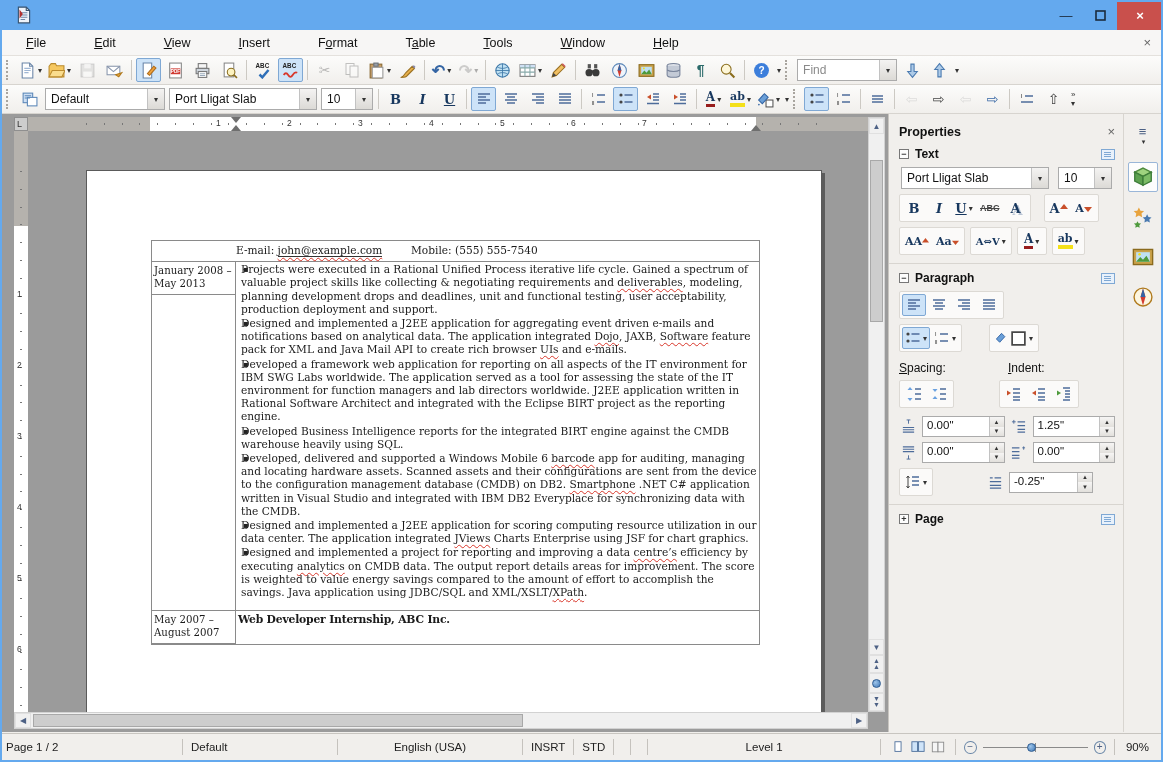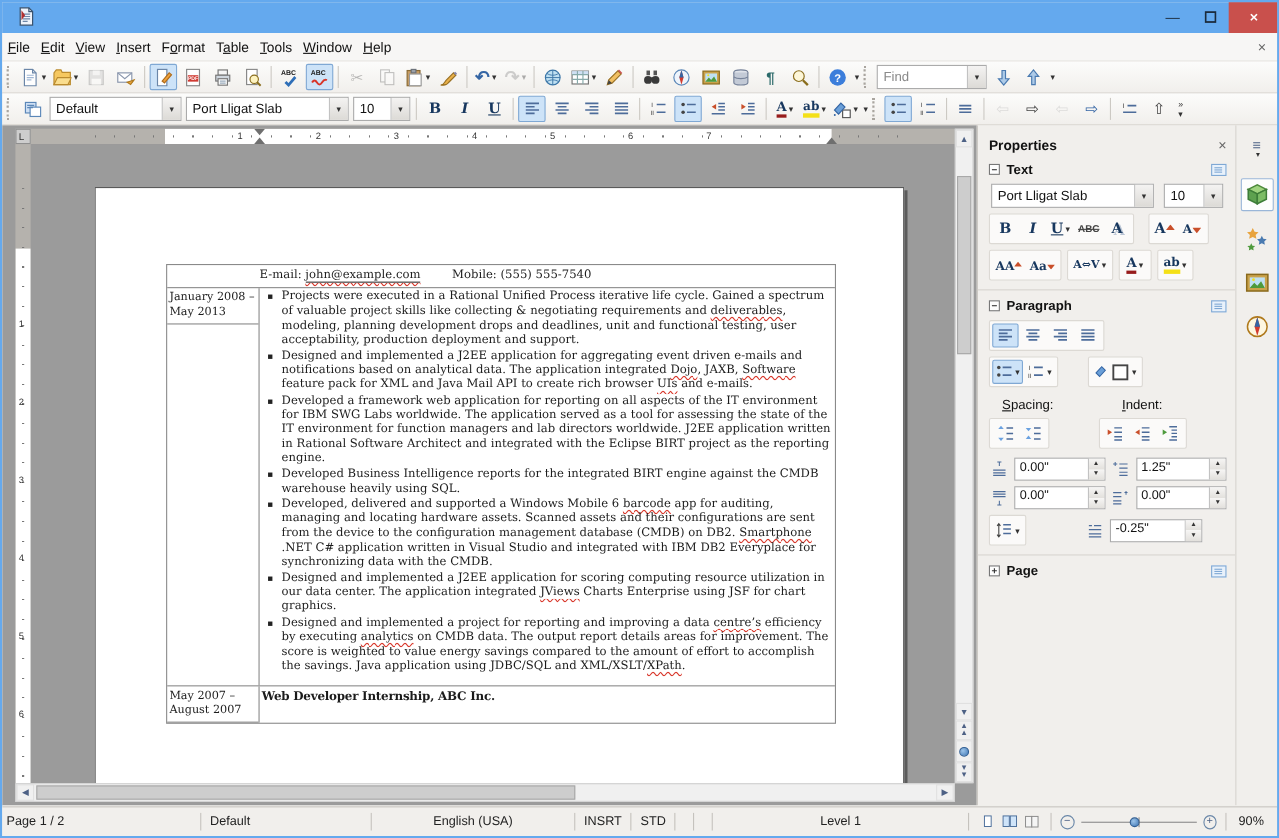--- a/index.html
+++ b/index.html
@@ -10,21 +10,21 @@
   .titlebar{position:absolute;left:-2px;top:-2px;width:1163px;height:30px;background:#64a9ee;
     display:flex;align-items:center;color:#15232e;}
   .app-ico{margin-left:14px;width:20px;height:20px;display:flex;align-items:center;justify-content:center;}
   .title{position:absolute;left:0;right:0;text-align:center;font-size:13px;color:#19293c;}
   .wctl{margin-left:auto;display:flex;height:100%;align-items:stretch;z-index:2;}
   .wbtn{width:34px;display:flex;align-items:center;justify-content:center;font-size:13px;color:#1b2b3c;cursor:default;}
   .wbtn.close{width:46px;background:#c9504c;color:#fff;font-weight:bold;}
   
   .menubar{position:absolute;left:0;top:28px;width:1159px;height:26px;background:#f7f6f5;
     display:flex;align-items:center;font-size:12.5px;color:#111;border-bottom:1px solid #e4e1dd;}
-  .menu-item{padding:4px 5px;}
+  .menu-item{padding:4px 24px;}
   .menu-item u{text-decoration:underline;}
   .mb-close{margin-left:auto;margin-right:10px;color:#666;font-size:13px;}
   
   .tb{position:absolute;left:0;width:1159px;height:29px;background:linear-gradient(#fcfcfb,#f1efec);
     display:flex;align-items:center;border-bottom:1px solid #d7d4cf;font-size:11px;}
   .tb1{top:54px;} .tb2{top:83px;}
   .grip{width:7px;height:20px;border-left:2px dotted #a9a59f;margin:0 3px 0 4px;}
   .sep{width:1px;height:20px;background:#ccc9c3;margin:0 3px;}
   .tbtn{display:inline-flex;align-items:center;justify-content:center;height:24px;min-width:25px;
     padding:0 1px;margin:0 1px;border:1px solid transparent;border-radius:2px;}
@@ -79,21 +79,21 @@
     padding:2px 5px;text-align:right;font-size:10px;line-height:12px;}
   .res-contact{padding:3px 0 4px 84px;border-bottom:1px solid #8a8a8a;}
   .res-sechead{padding:6px 0 3px 106px;border-bottom:1px solid #8a8a8a;font-weight:bold;font-size:11.5px;letter-spacing:.6px;}
   .job{display:flex;}
   .job + .job{border-top:1px solid #8a8a8a;}
   .job-dates{width:84px;border-right:1px solid #8a8a8a;flex-shrink:0;}
   .job-dates .inner{border-bottom:1px solid #8a8a8a;padding:2px 3px 4px 2px;font-size:10.2px;line-height:13px;}
   .job-body{flex:1;padding:1px 2px 10px 1px;}
   .job-title{font-weight:bold;font-size:10.8px;padding:1px 0 1px 1px;letter-spacing:-.2px;}
   .job-bullets{margin:0;padding:0;list-style:none;}
-  .job-bullets li{position:relative;padding-left:19px;margin:0 0 1px 0;}
+  .job-bullets li{position:relative;padding-left:4px;margin:0 0 1px 0;}
   .job-bullets li::before{content:"▪";position:absolute;left:6px;top:0;font-size:8px;color:#222;}
   .squig{text-decoration:underline wavy #d8362a;text-decoration-thickness:1px;text-underline-offset:2px;}
   .ulink{border-bottom:1px solid #333;text-decoration:underline wavy #d8362a;text-decoration-thickness:1px;text-underline-offset:2.5px;}
   
   .vscroll{position:absolute;left:866px;top:3px;width:17px;height:595px;background:#f0f0f0;border:1px solid #d2d2d2;
     display:flex;flex-direction:column;}
   .sb-btn{height:16px;flex-shrink:0;display:flex;align-items:center;justify-content:center;
     font-size:8px;color:#4d6185;background:#f0f0f0;border:1px solid #e0e0e0;}
   .sb-track{flex:1;position:relative;}
   .vthumb{position:absolute;left:1px;top:26px;width:13px;height:162px;background:#cdcdcd;border:1px solid #a8a8a8;}
@@ -745,21 +745,21 @@
               <path d="M1.5 8.5l5.5-6 3.5 3.5-5.5 6z" fill="#6a9fd8" stroke="#3465a4"></path>
             </svg>
             <svg viewBox="0 0 16 16" width="17" height="17">
               <rect x="2" y="2" width="12" height="12" fill="#fff" stroke="#444" stroke-width="1.6"></rect>
             </svg>
             <span class="dd">▾</span>
           </span>
       </span>
     </div>
     <div class="sb-row" style="margin-top:9px;">
-      <span class="sb-label" style="width:104px;margin-left:12px;"><u>S</u>pacing:</span>
+      <span class="sb-label" style="width:104px;"><u>S</u>pacing:</span>
       <span class="sb-label"><u>I</u>ndent:</span>
     </div>
     <div class="sb-row">
       <span class="sb-group">
         <span class="sbtn">
             <svg viewBox="0 0 16 16" width="16" height="16">
               <path d="M4 1l2.5 3h-5z" fill="#6aa1e0"></path>
               <path d="M4 15l-2.5-3h5z" fill="#6aa1e0"></path>
               <path d="M9 3h6M9 8h6M9 13h6" stroke="#4d6c9a" stroke-width="1.4"></path>
             </svg>

